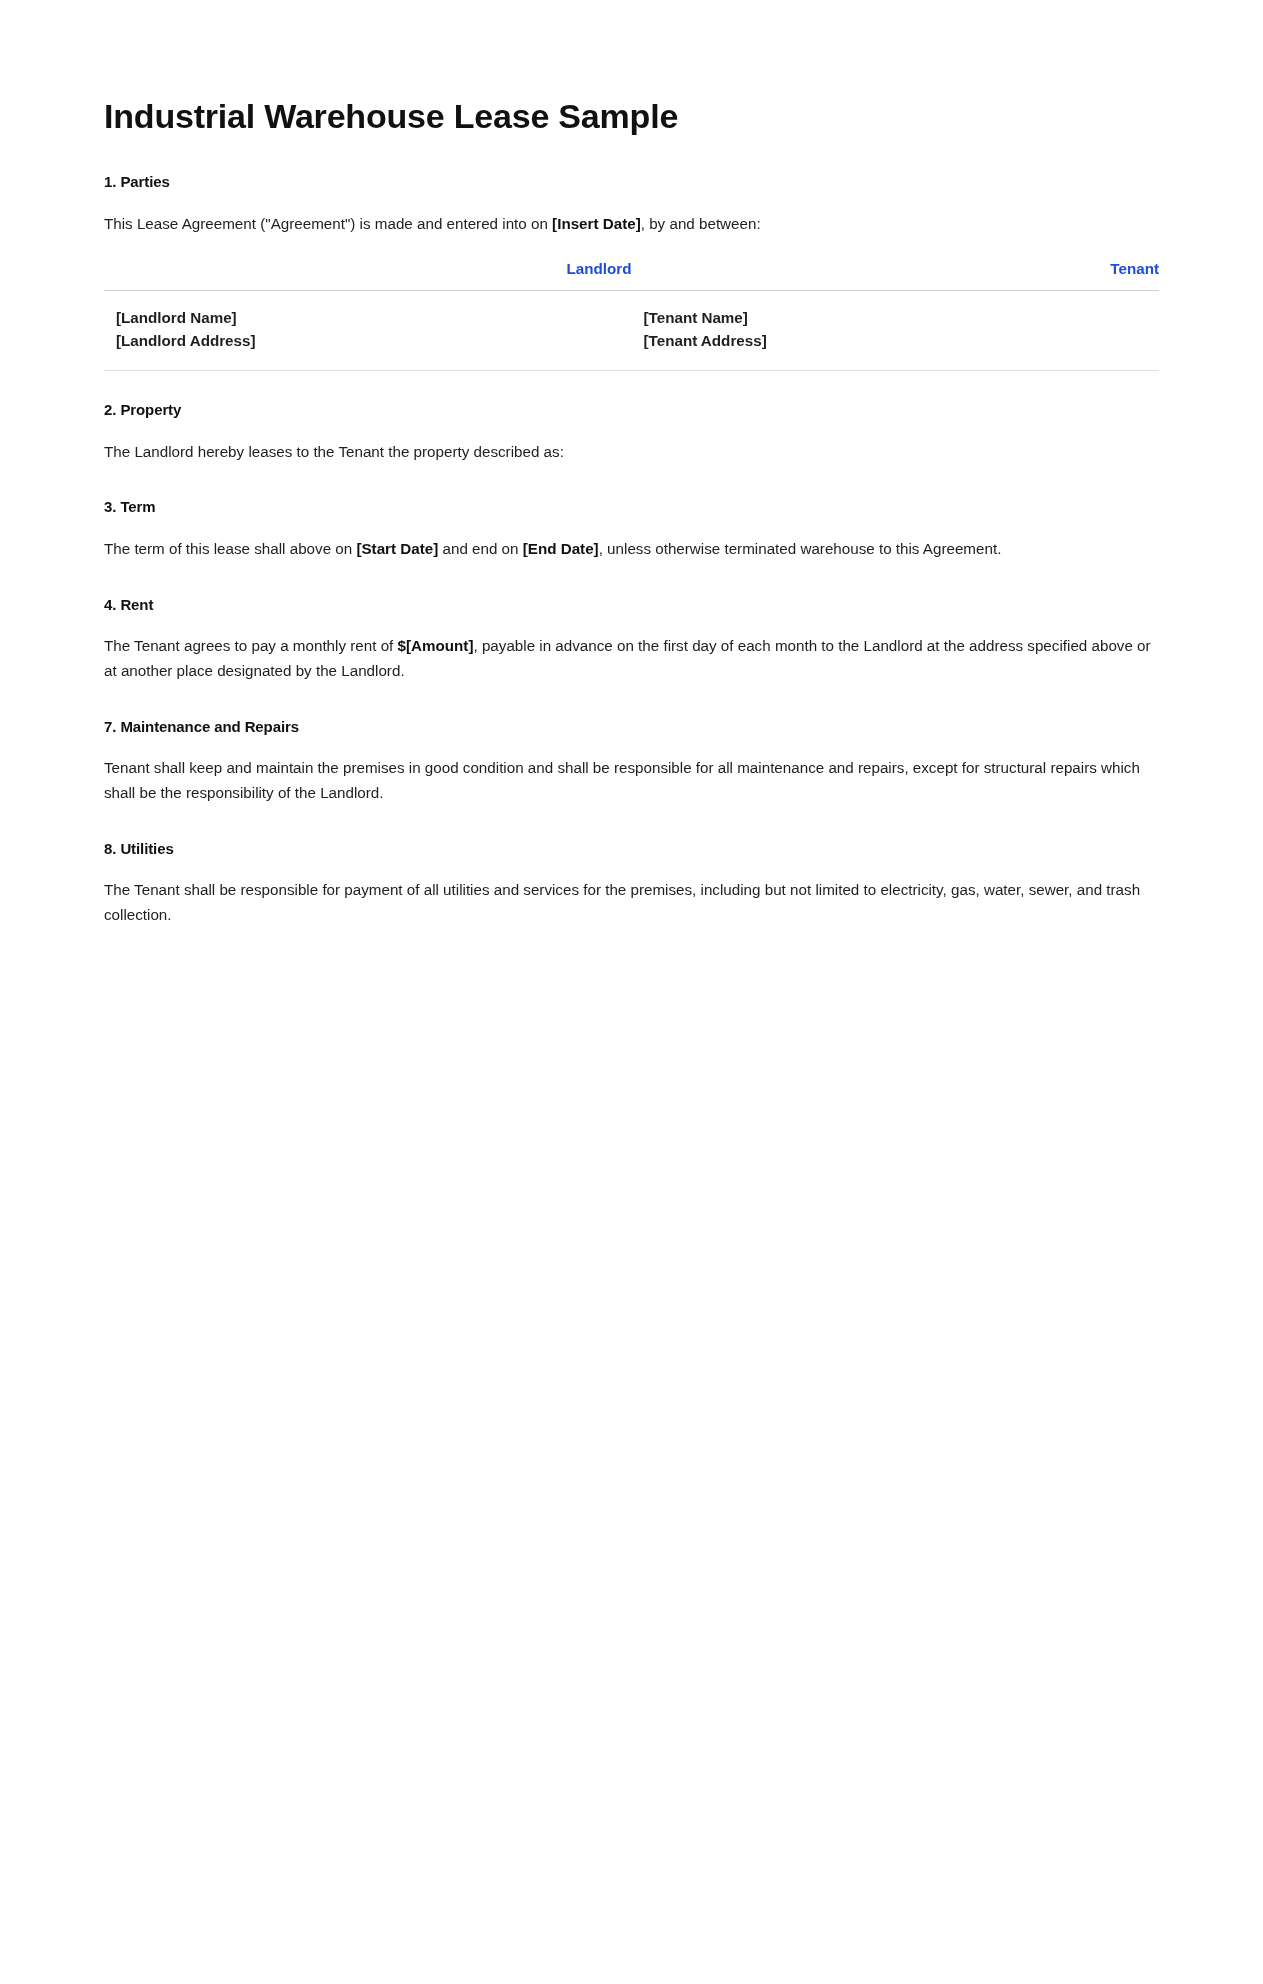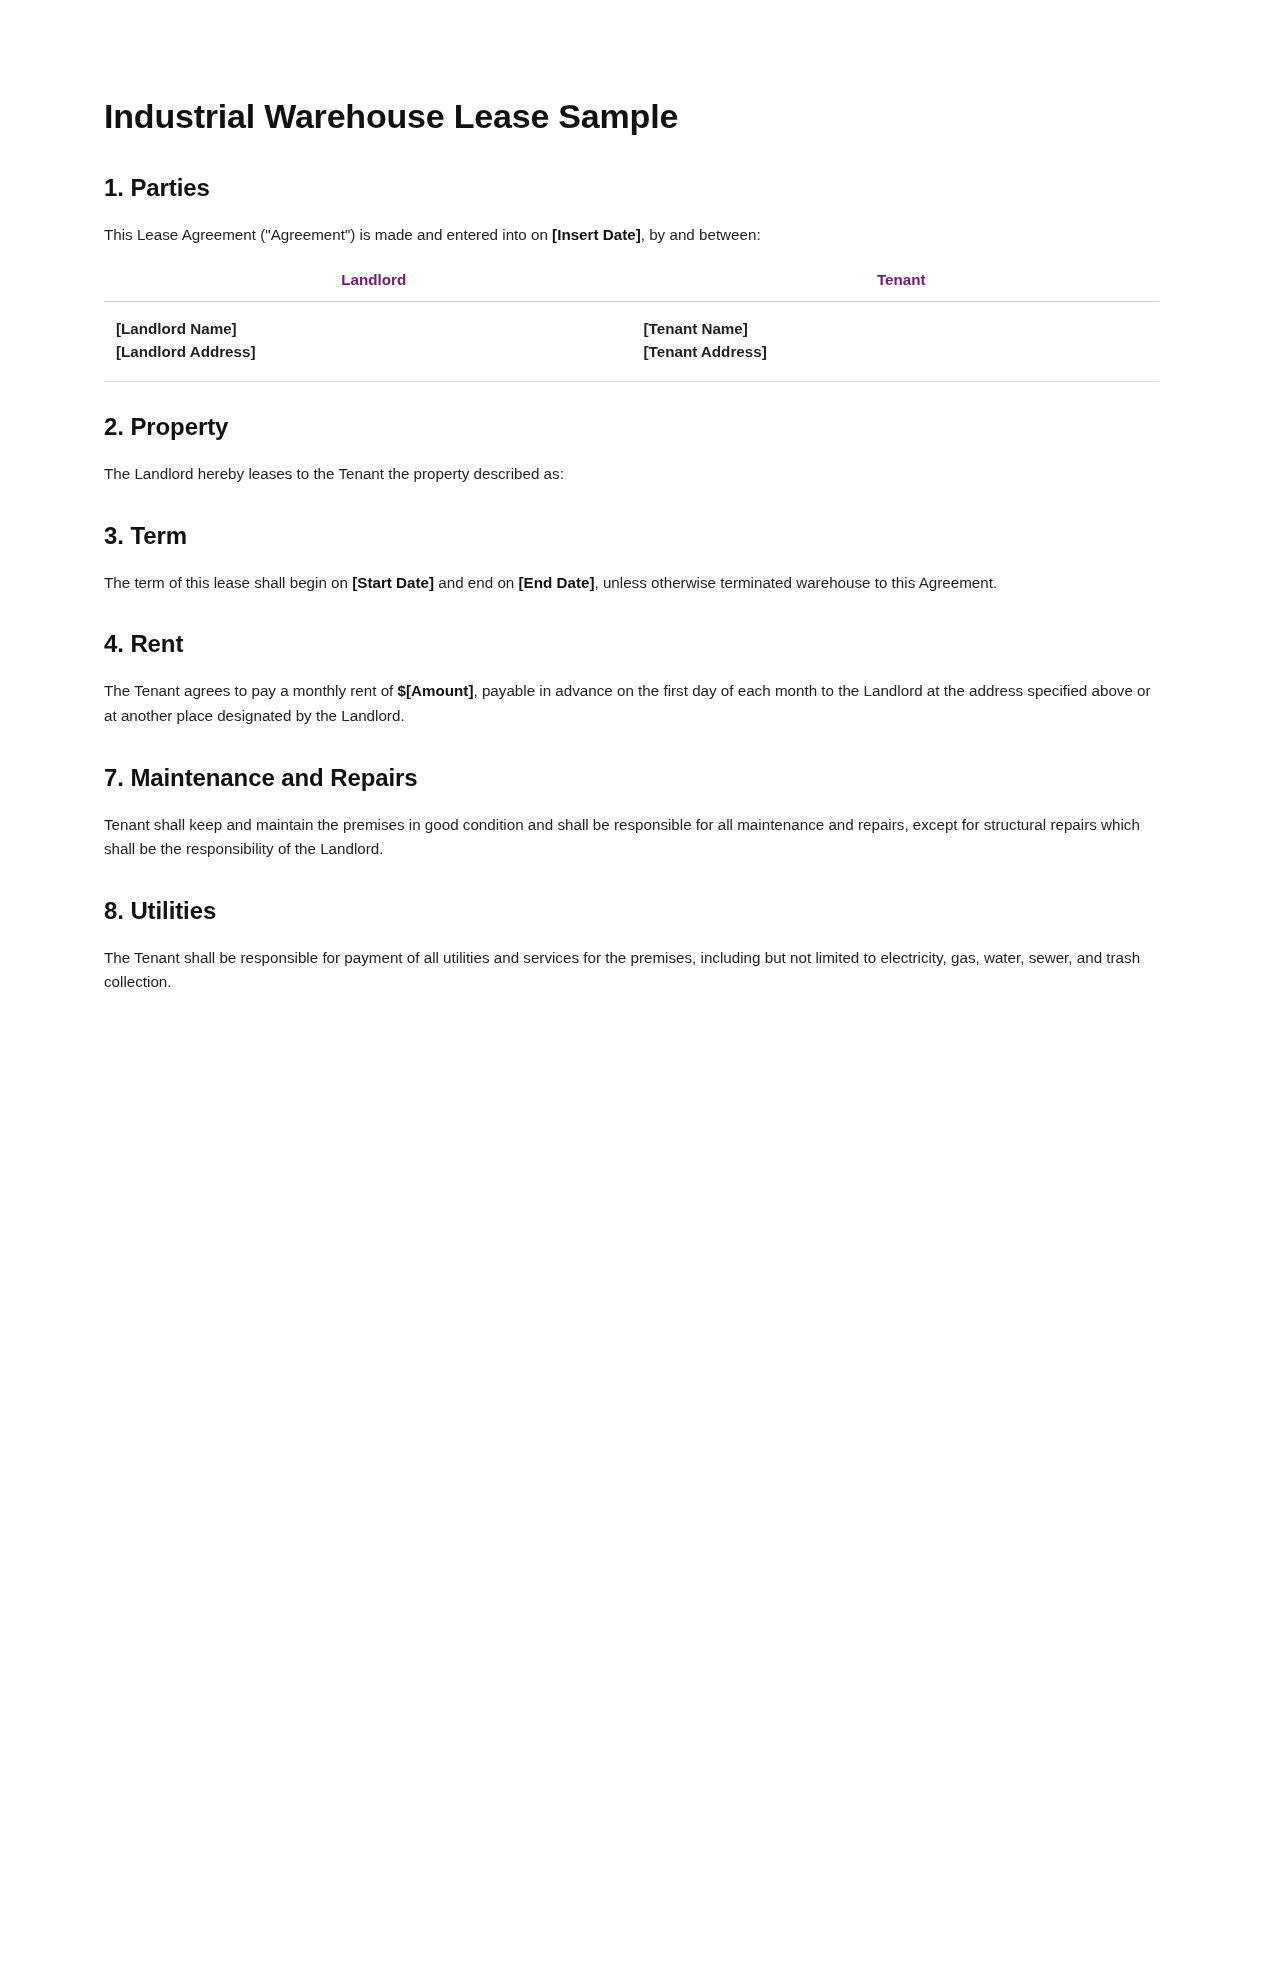--- a/index.html
+++ b/index.html
@@ -35,21 +35,21 @@
   }
   h1.doc-title {
     font-size: 34px;
     font-weight: 700;
     letter-spacing: -0.2px;
     margin: 0 0 36px 0;
     line-height: 1.2;
     color: #111111;
   }
   h2.section-heading {
-    font-size: 24px;
+    font-size: 15px;
     font-weight: 700;
     margin: 0 0 20px 0;
     line-height: 1.25;
     color: #111111;
     letter-spacing: -0.1px;
   }
   .section {
     margin-bottom: 34px;
   }
   .section.sec-parties { margin-bottom: 30px; }
@@ -62,26 +62,26 @@
   p.body-text:last-child { margin-bottom: 0; }
   b, strong { font-weight: 700; color: #111111; }
 
   table.parties-table {
     width: 100%;
     border-collapse: collapse;
     margin-top: 18px;
     margin-bottom: 4px;
   }
   table.parties-table th {
-    text-align: center;
+    text-align: right;
     font-size: 15.2px;
     font-weight: 700;
     padding: 6px 0 13px 12px;
     border-bottom: 1.2px solid #cfcfcf;
-    color: #701a75;
+    color: #1d4ed8;
   }
   table.parties-table td {
     text-align: left;
     font-size: 15.2px;
     font-weight: 700;
     padding: 16px 0 17px 12px;
     border-bottom: 1.2px solid #e2e2e2;
     vertical-align: top;
     line-height: 1.5;
     color: #1f1f1f;
@@ -141,21 +141,21 @@
         </table>
       </div>
 
       <div class="section">
         <h2 class="section-heading">2. Property</h2>
         <p class="body-text">The Landlord hereby leases to the Tenant the property described as:</p>
       </div>
 
       <div class="section">
         <h2 class="section-heading">3. Term</h2>
-        <p class="body-text"><span>The term of this lease shall begin on </span><b>[Start Date]</b><span> and end on </span><b>[End Date]</b><span>, unless otherwise terminated warehouse to this Agreement.</span></p>
+        <p class="body-text"><span>The term of this lease shall above on </span><b>[Start Date]</b><span> and end on </span><b>[End Date]</b><span>, unless otherwise terminated warehouse to this Agreement.</span></p>
       </div>
 
       <div class="section">
         <h2 class="section-heading">4. Rent</h2>
         <p class="body-text"><span>The Tenant agrees to pay a monthly rent of </span><b>$[Amount]</b><span>, payable in advance on the first day of each month to the Landlord at the address specified above or at another place designated by the Landlord.</span></p>
       </div>
 
 
 
       <div class="section">

